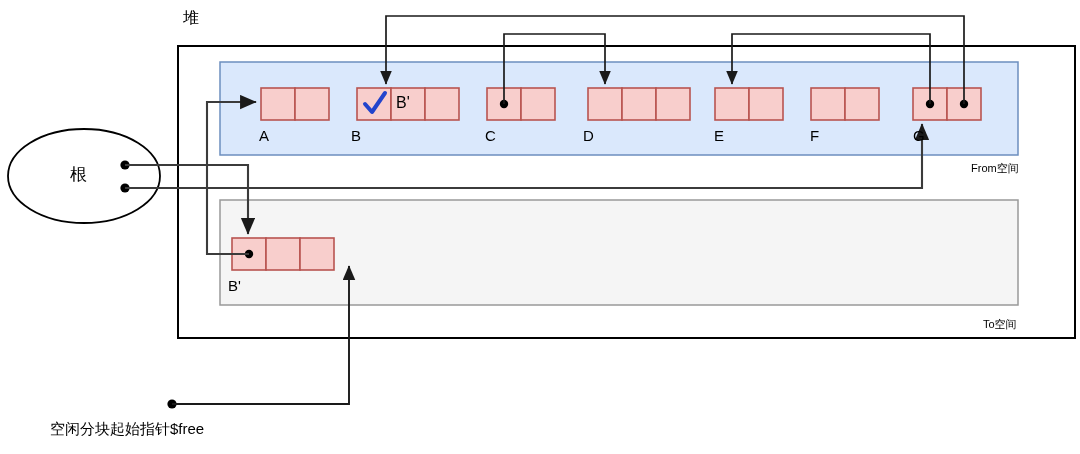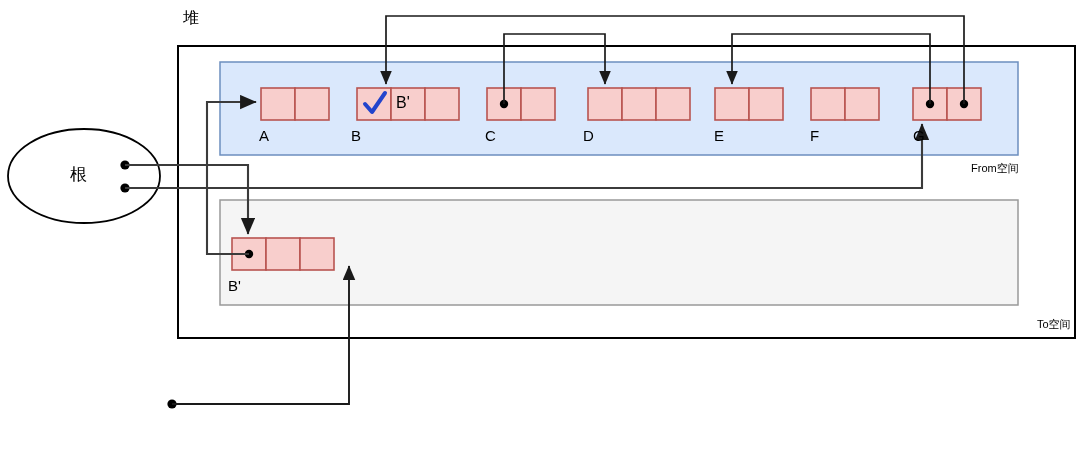--- a/index.html
+++ b/index.html
@@ -107,24 +107,25 @@
     <g>
       <circle cx="172" cy="404" r="4.6" fill="#000"></circle>
       <path d="M172,404 L349,404 L349,266" fill="none" stroke="#1a1a1a" stroke-width="1.9" marker-end="url(#ah)"></path>
     </g>
   </svg>
 
   <div class="lbl heap-title" style="left:183px;top:8px;">堆</div>
 
   <div class="lbl space-label" style="left:971px;top:161px;">From空间</div>
 
-  <div class="lbl space-label" style="left:1037px;top:317px;">To空间</div>
+  <div class="lbl space-label" style="left:983px;top:317px;">To空间</div>
 
   <div class="lbl root-label" style="left:70px;top:163px;">根</div>
 
+  <div class="lbl free-label" style="left:50px;top:420px;">空闲分块起始指针$free</div>
 
   <div class="lbl blk-label" style="left:259px;top:127px;">A</div>
   <div class="lbl blk-label" style="left:351px;top:127px;">B</div>
   <div class="lbl blk-label" style="left:485px;top:127px;">C</div>
   <div class="lbl blk-label" style="left:583px;top:127px;">D</div>
   <div class="lbl blk-label" style="left:714px;top:127px;">E</div>
   <div class="lbl blk-label" style="left:810px;top:127px;">F</div>
   <div class="lbl blk-label" style="left:913px;top:127px;">G</div>
 
   <div class="cellword" style="left:396px;top:94px;">B'</div>

